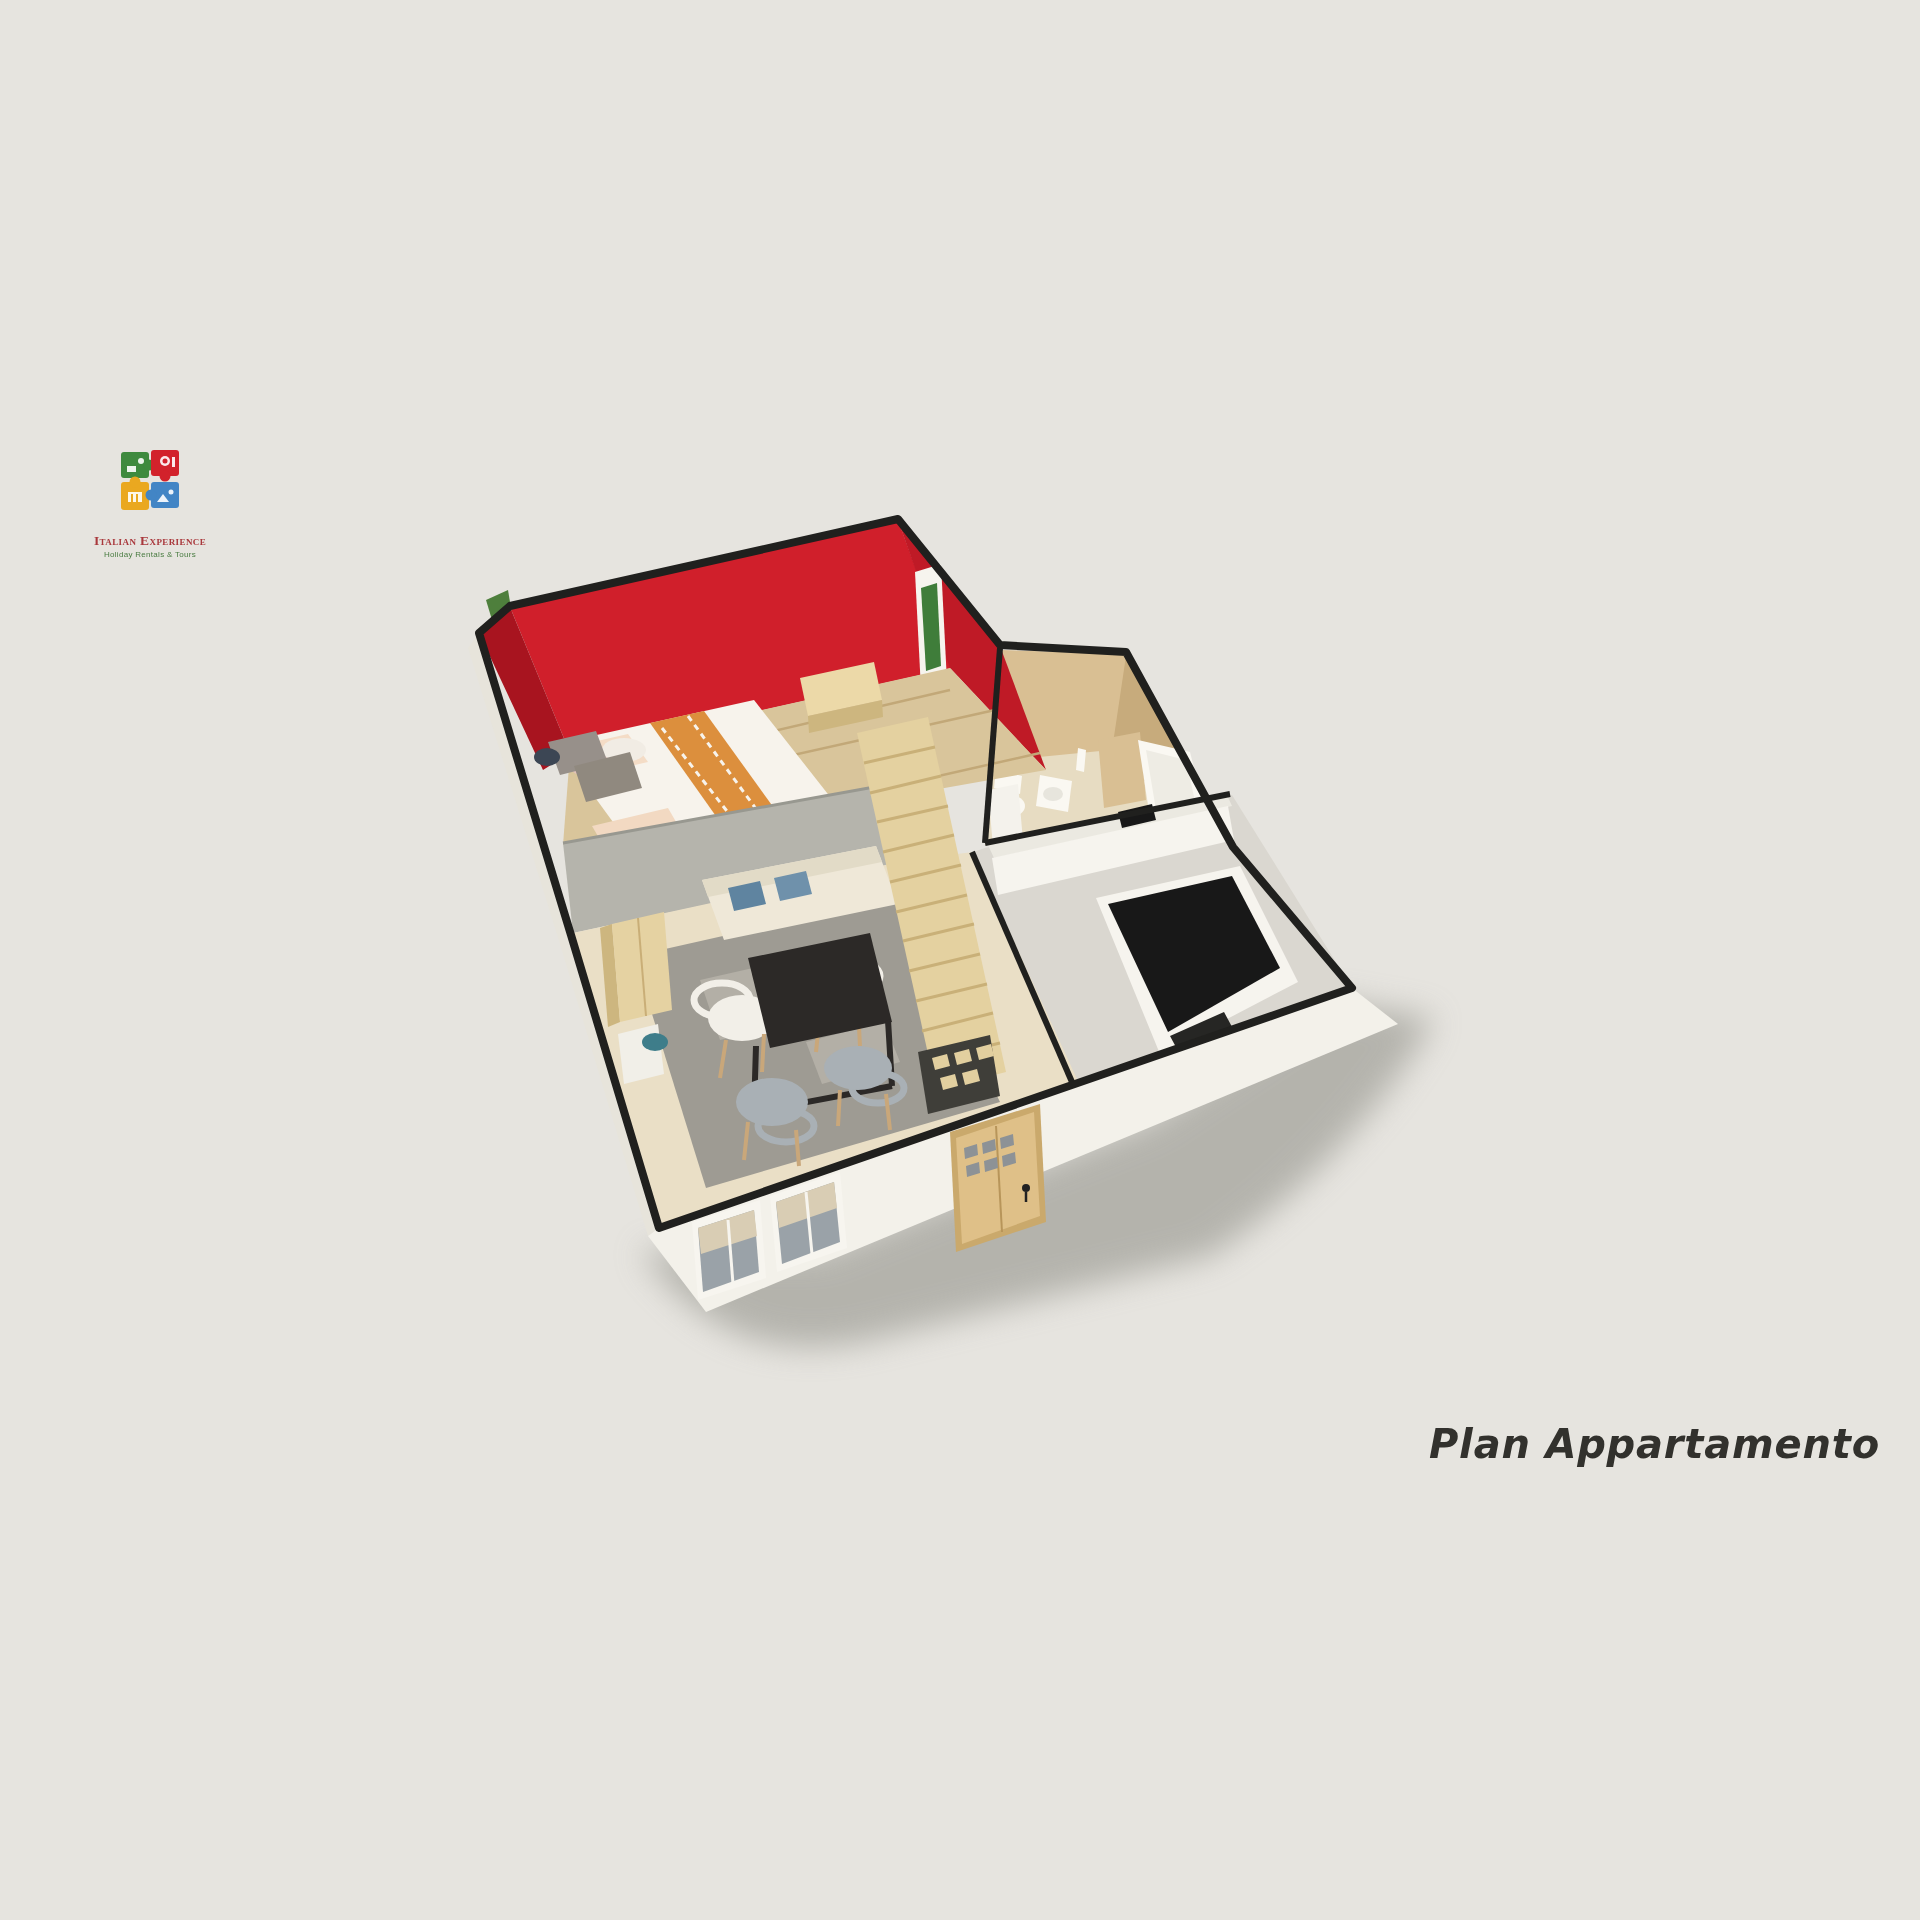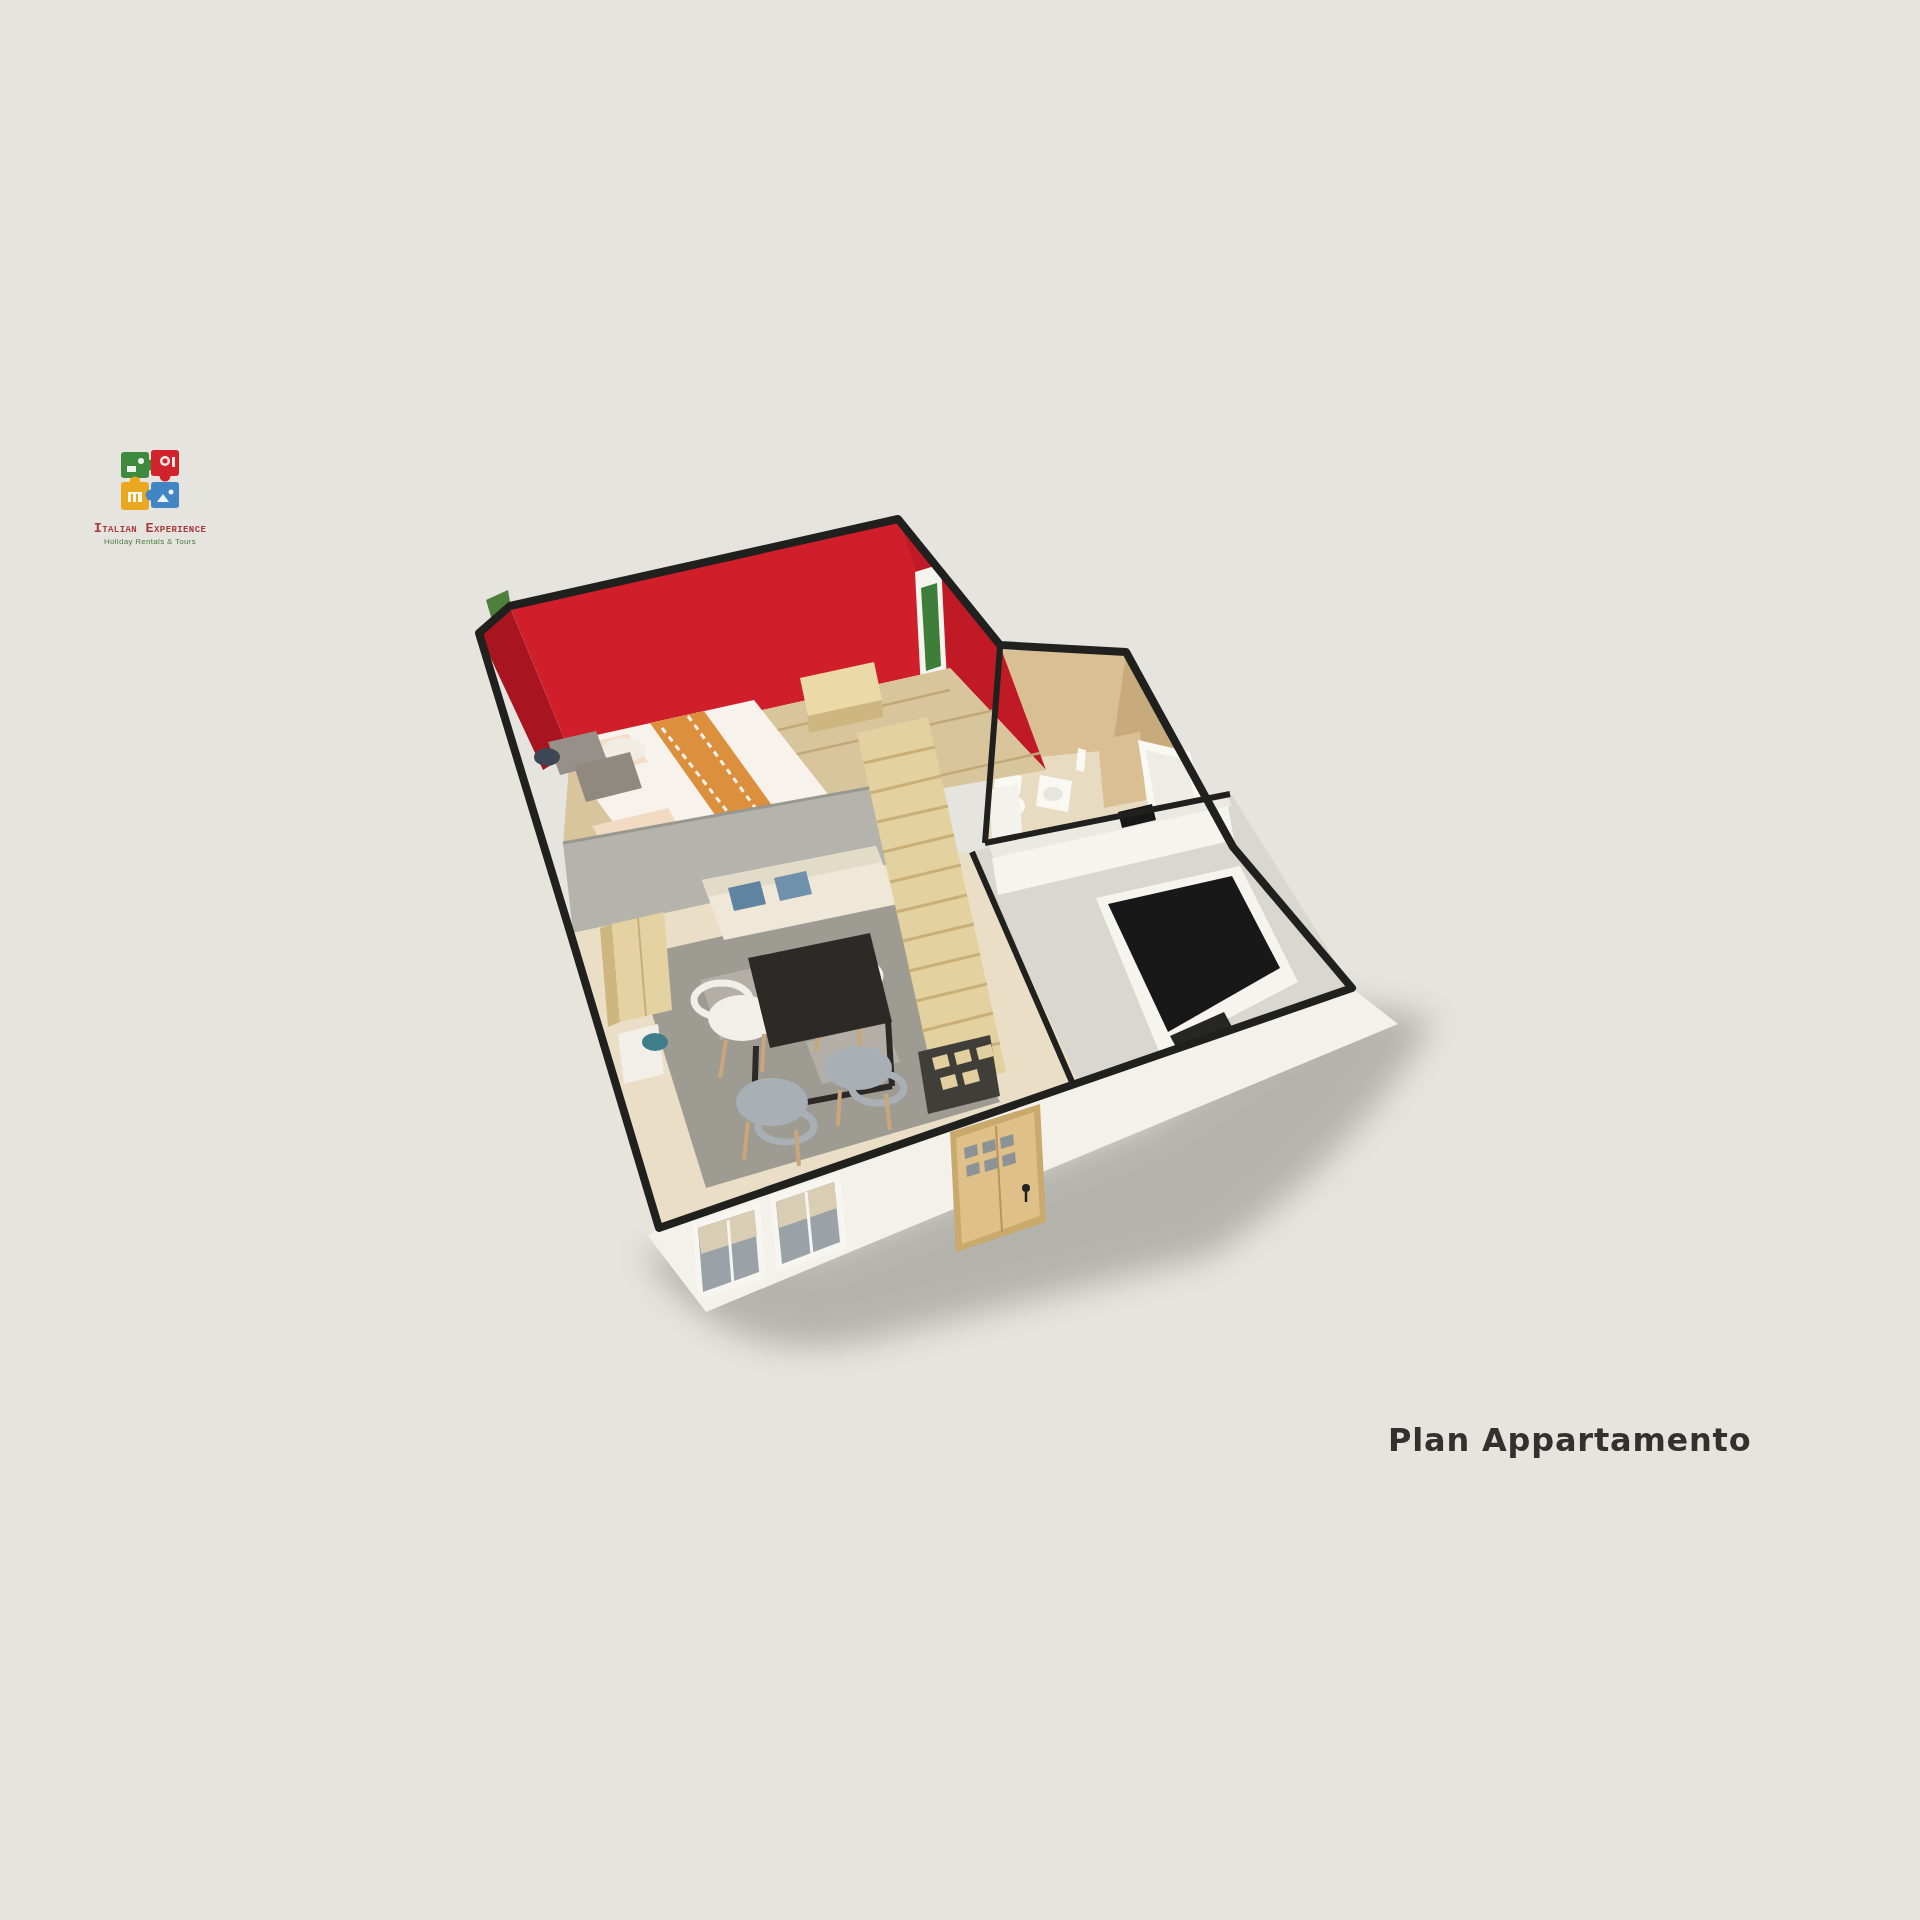--- a/index.html
+++ b/index.html
@@ -7,41 +7,42 @@
     width:1920px;height:1920px;
     background:var(--bg,#e6e4df);
     font-family:"Liberation Sans", sans-serif;
     position:relative;overflow:hidden;
   }
   .stage{position:absolute;inset:0;}
   
   .logo{position:absolute;left:84px;top:448px;width:132px;text-align:center;}
   .logo .puzzle{display:block;margin:0 auto;}
   .logo .brand{
-    margin-top:3px;
-    font-family:Liberation Mono, monospace;
+    margin-top:15px;
+    font-family:Liberation Serif, serif;
     font-variant:small-caps;
     font-size:13.5px;font-weight:bold;letter-spacing:.4px;
     color:var(--brand_text,#a9383c);
     white-space:nowrap;
   }
   .logo .tagline{
     margin-top:1px;
     font-family:Liberation Sans, sans-serif;
     font-size:8px;letter-spacing:.3px;
     color:var(--tagline_text,#4a7c42);
     white-space:nowrap;
   }
   
   .caption{
-    position:absolute;left:1388px;top:1421px;
+    position:absolute;left:1429px;top:1421px;
     font-family:"DejaVu Sans", sans-serif;
-    font-size:32px;font-weight:600;letter-spacing:.8px;
+    font-size:40px;font-weight:600;letter-spacing:.8px;
     color:var(--caption_text,#32312d);
     white-space:nowrap;
+    font-style:italic;
   }
   .floorplan{position:absolute;left:0;top:0;}
   .blur{filter:blur(16px);}
 </style>
 </head>
 <body>
 
 <div class="stage">
 
   <div class="logo">

